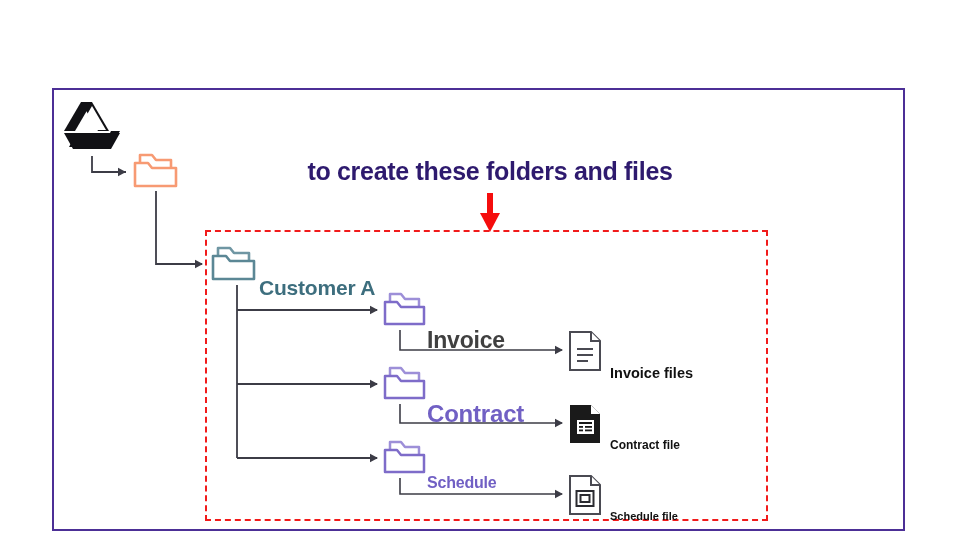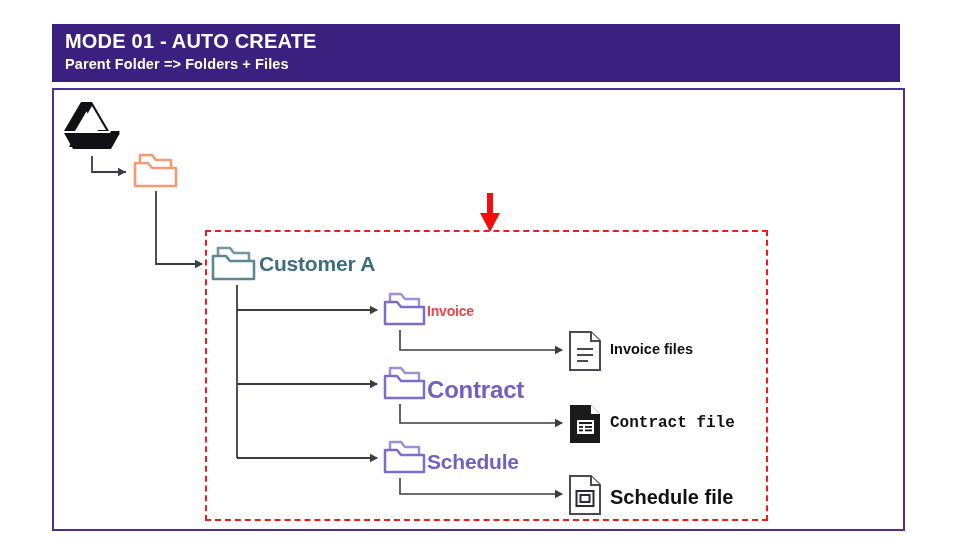--- a/index.html
+++ b/index.html
@@ -61,41 +61,38 @@
   .folder-orange{left:132px;top:150px;width:48px;height:39px;}
   .folder-teal{left:210px;top:243px;width:48px;height:39px;}
   .folder-p1{left:382px;top:290px;width:45px;height:37px;}
   .folder-p2{left:382px;top:364px;width:45px;height:37px;}
   .folder-p3{left:382px;top:438px;width:45px;height:37px;}
   .file-doc{left:568px;top:330px;width:34px;height:42px;}
   .file-sheet{left:568px;top:403px;width:34px;height:42px;}
   .file-slide{left:568px;top:474px;width:34px;height:42px;}
 
   
-  .lbl{position:absolute;font-weight:bold;white-space:nowrap;}
+  .lbl{position:absolute;font-weight:bold;white-space:nowrap;margin-top:24px;}
   .lbl-customer{left:259px;top:252px;font-size:21px;color:#3d6e7e;letter-spacing:-0.2px;}
-  .lbl-f1{left:427px;top:303px;font-size:14px;color:#ef4444;letter-spacing:-0.2px;}
+  .lbl-f1{left:427px;top:303px;font-size:23px;color:#404040;letter-spacing:-0.2px;}
   .lbl-f2{left:427px;top:376px;font-size:24px;color:#7160c4;letter-spacing:-0.2px;}
-  .lbl-f3{left:427px;top:450px;font-size:21px;color:#7160c4;letter-spacing:-0.2px;}
+  .lbl-f3{left:427px;top:450px;font-size:16px;color:#7160c4;letter-spacing:-0.2px;}
   .lbl-file1{left:610px;top:341px;font-size:14.5px;color:#111111;}
-  .lbl-file2{left:610px;top:414px;font-size:16px;color:#111111;font-family:Liberation Mono, monospace;}
-  .lbl-file3{left:610px;top:486px;font-size:20px;color:#111111;}
+  .lbl-file2{left:610px;top:414px;font-size:12px;color:#111111;}
+  .lbl-file3{left:610px;top:486px;font-size:11px;color:#111111;}
 </style>
 </head>
 <body>
 
 <div id="stage">
 
-  <div class="header-bar">
-    <div class="header-title">MODE 01 - AUTO CREATE</div>
-    <div class="header-sub">Parent Folder =&gt; Folders + Files</div>
-  </div>
 
   <div class="body-frame"></div>
 
+  <div class="subheadline">to create these folders and files</div>
 
   <div class="dashed-box"></div>
 
   <svg class="lines">
 
     <path d="M 92 156 L 92 172 L 126 172" fill="none" stroke="#3c3c46" stroke-width="1.8"></path>
     <path d="M 126 172 l -8 -4.2 l 0 8.4 z" fill="#3c3c46"></path>
 
     <path d="M 156 191 L 156 264 L 202 264" fill="none" stroke="#3c3c46" stroke-width="1.8"></path>
     <path d="M 203 264 l -8 -4.2 l 0 8.4 z" fill="#3c3c46"></path>

